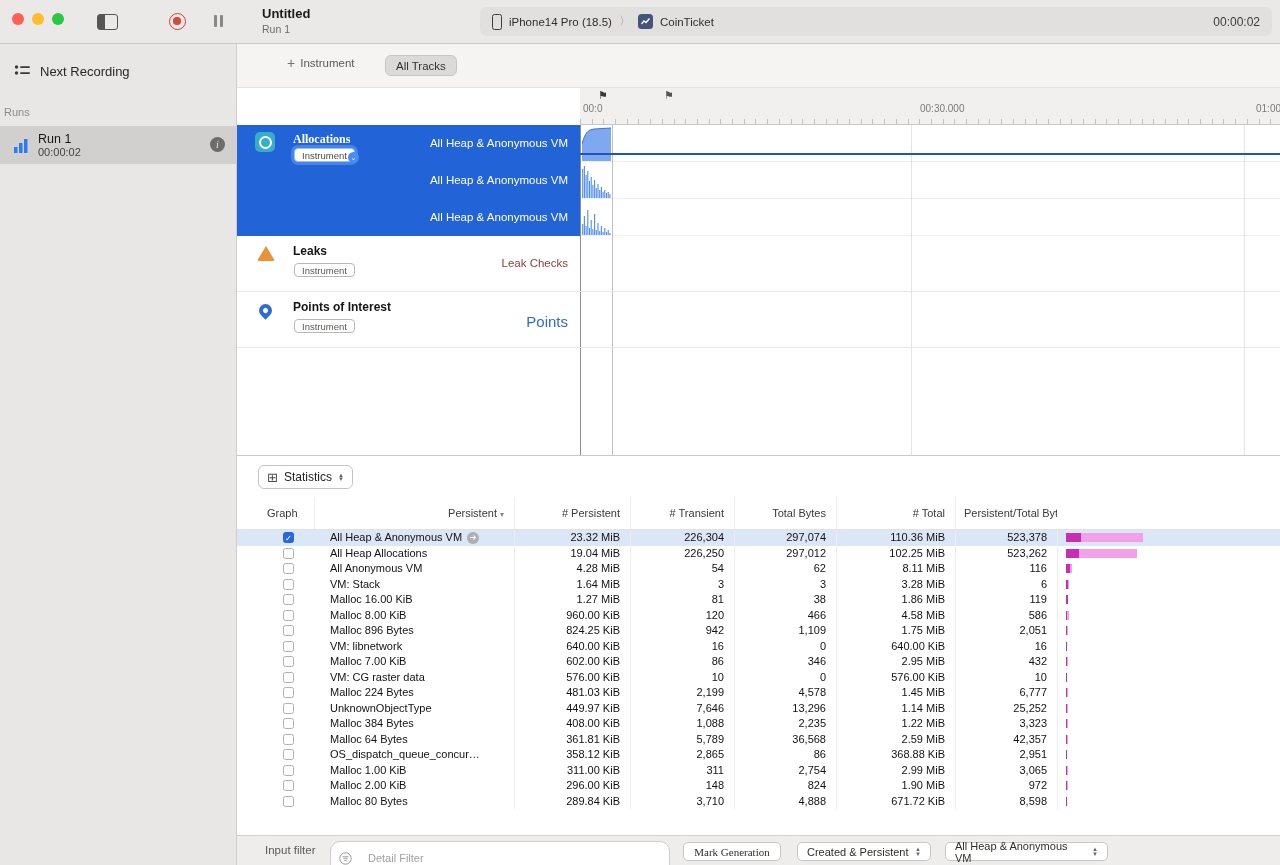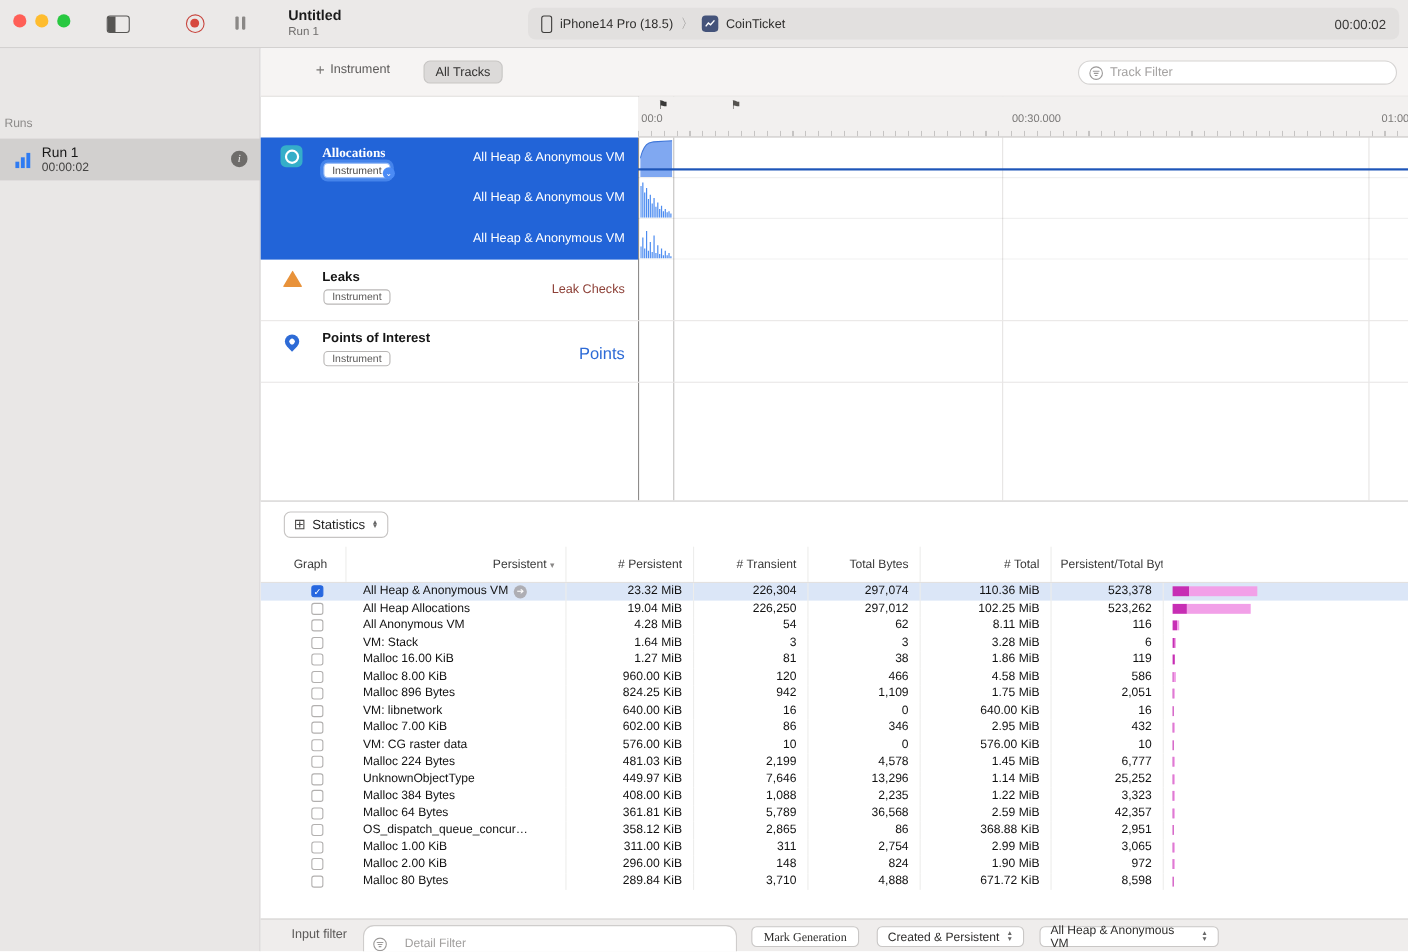--- a/index.html
+++ b/index.html
@@ -160,20 +160,29 @@
             <polyline points="0.5,7 3,4 5,5.5 8.5,1.5" fill="none" stroke="#fff" stroke-width="1.3"></polyline>
           </svg>
       </span>
       <span class="app-name">CoinTicket</span>
       <span class="pill-spacer"></span>
       <span class="rec-time">00:00:02</span>
     </div>
   </div>
 
   <div class="sidebar">
+    <div class="next-rec">
+      <svg width="17" height="15" viewBox="0 0 17 15">
+        <circle cx="2.5" cy="3" r="1.7" fill="#3a3938"></circle>
+          <rect x="6" y="2.2" width="10" height="1.7" rx="0.8" fill="#3a3938"></rect>
+        <circle cx="2.5" cy="9" r="1.7" fill="#3a3938"></circle>
+          <rect x="6" y="8.2" width="10" height="1.7" rx="0.8" fill="#3a3938"></rect>
+      </svg>
+      <span class="lbl">Next Recording</span>
+    </div>
     <div class="runs-hdr">Runs</div>
     <div class="run-item">
       <svg class="run-ic" width="16" height="15" viewBox="0 0 16 15">
         <rect x="1" y="9" width="3.5" height="6" fill="#2f7bf2"></rect>
           <rect x="6" y="5" width="3.5" height="10" fill="#2f7bf2"></rect>
           <rect x="11" y="1" width="3.5" height="14" fill="#2f7bf2"></rect>
       </svg>
       <div class="run-texts">
         <div class="r1">Run 1</div>
         <div class="r2">00:00:02</div>
@@ -183,29 +192,20 @@
   </div>
 
   <div class="main">
 
     <div class="track-toolbar">
       <div class="add-instr">
         <span class="plus">+</span>
         <span>Instrument</span>
       </div>
       <div class="all-tracks">All Tracks</div>
-      <div class="track-filter">
-        <svg class="filter-ic" width="13" height="13" viewBox="0 0 13 13">
-          <circle cx="6.5" cy="6.5" r="5.7" stroke-width="1"></circle>
-          <line x1="3.5" y1="4.8" x2="9.5" y2="4.8" stroke-width="1"></line>
-            <line x1="4.4" y1="6.7" x2="8.6" y2="6.7" stroke-width="1"></line>
-            <line x1="5.3" y1="8.6" x2="7.7" y2="8.6" stroke-width="1"></line>
-        </svg>
-        <input type="text" placeholder="Track Filter" style="">
-      </div>
     </div>
 
     <div class="lanes-bg">
       <div class="gridline" style="left:330px"></div>
       <div class="gridline" style="left:663px"></div>
       <div class="rec-head" style="left:31px"></div>
     </div>
 
     <div class="ruler">
       <span class="flag" style="left:18px">⚑</span>

